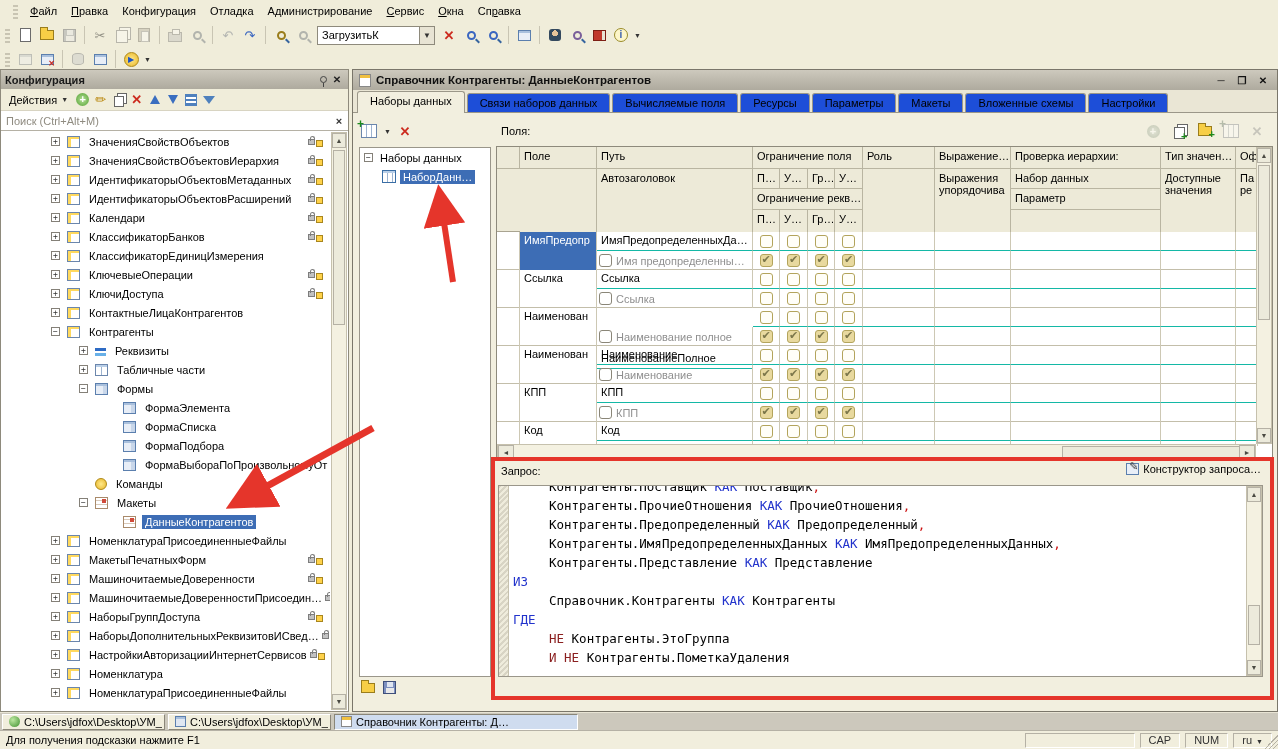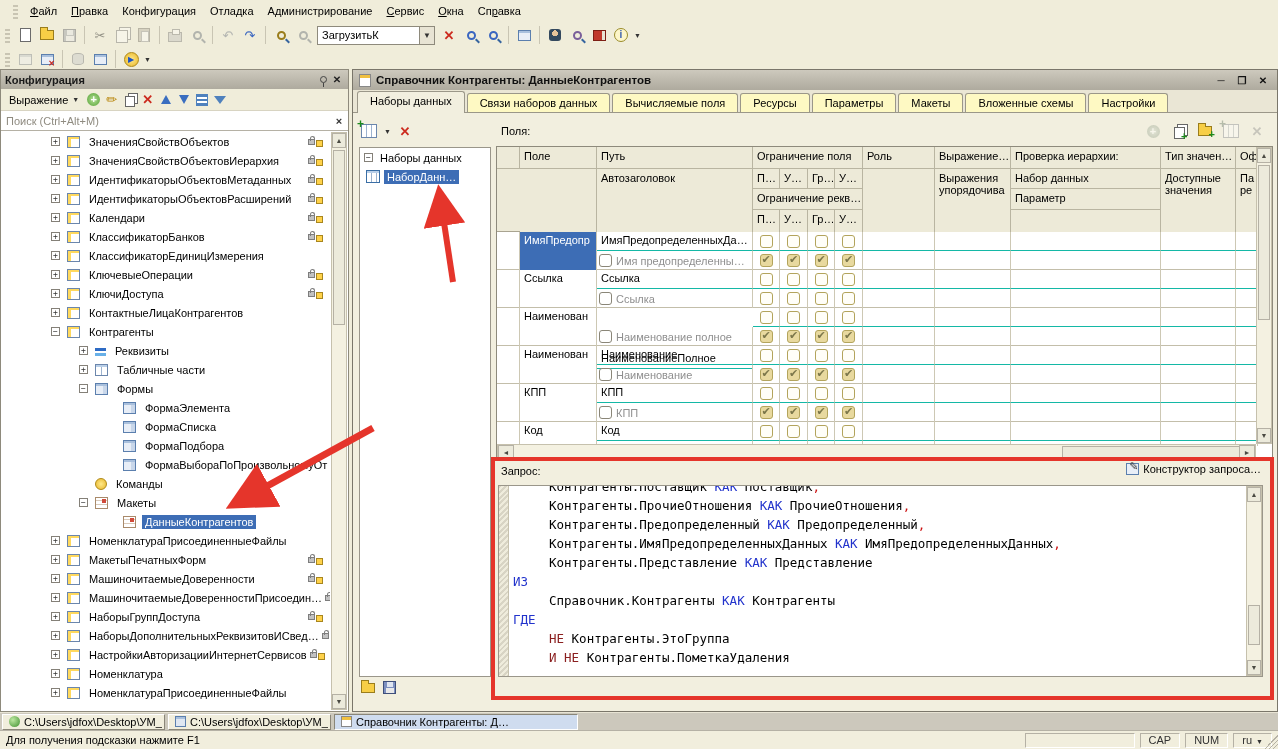--- a/index.html
+++ b/index.html
@@ -91,21 +91,21 @@
   .sbthumb { position:absolute; left:1px; right:1px; background:#eceadb; border:1px solid #b5b1a5; }
   #lp-scroll { right:1px; top:62px; bottom:1px; width:16px; }
 
   
   #mdi { position:absolute; left:352px; top:69px; width:926px; height:643px; border:1px solid #7a766a; background:#f2efdf; }
   .titlebar { height:20px; background:linear-gradient(#cdc9bd,#aeaa9e); display:flex; align-items:center; gap:5px; padding:0 6px; }
   .titlebar .t { font-weight:bold; font-size:11.5px; color:#111; flex:1; white-space:nowrap; overflow:hidden; }
   .wctl { width:16px; text-align:center; font-size:10px; color:#111; font-weight:bold; }
   .ic-doc-sm { width:12px; height:13px; background:#fff; border:1px solid #888; box-shadow:inset 0 3px 0 #f0c040; flex:none; }
   .tabs { height:23px; display:flex; align-items:flex-end; gap:2px; padding:2px 4px 0 4px; border-bottom:1px solid #9b9789; background:#eae6d5; }
-  .tab { padding:3px 12px 3px 12px; height:19px; background:#fef9c3; border:1px solid #9b9789; border-bottom:none; border-radius:3px 3px 0 0; white-space:nowrap; }
+  .tab { padding:3px 12px 3px 12px; height:19px; background:#1d4ed8; border:1px solid #9b9789; border-bottom:none; border-radius:3px 3px 0 0; white-space:nowrap; }
   .tab.active { background:#f2efdf; height:22px; position:relative; top:1px; font-weight:normal; }
   #mdi-content { position:absolute; left:0; top:43px; right:0; bottom:0; background:#f2efdf; }
 
   .ds-toolbar { position:absolute; left:6px; top:8px; display:flex; align-items:center; gap:4px; }
   .ic-addtable { width:16px; height:14px; border:1px solid #6b86ac; background:repeating-linear-gradient(90deg,#fff 0 4px,#9db3cf 4px 5px); position:relative; }
   .ic-addtable::before { content:"+"; position:absolute; left:-5px; top:-8px; color:#1e8a1e; font-weight:bold; font-size:12px; }
   .fields-label { position:absolute; left:148px; top:12px; }
   .right-icons { position:absolute; right:10px; top:8px; display:flex; gap:6px; }
   .ic-folder-add { position:relative; }
   .ic-folder-add::after { content:"+"; position:absolute; right:-4px; bottom:-5px; color:#1e8a1e; font-weight:bold; font-size:11px; }
@@ -297,21 +297,21 @@
     <div class="panel-title">
       <span>Конфигурация</span>
       <span class="sp"></span>
       <span class="ptbtn">
           <span class="pin"></span>
         </span>
       <span class="ptbtn">✕</span>
     </div>
     <div class="panel-actions">
       <span class="abtn">
-        <span>Выражение</span>
+        <span>Действия</span>
         <span class="caret">▼</span>
       </span>
       <span class="aico">
           <span class="ic-plus-g">+</span>
         </span>
       <span class="aico">
           <span class="glyph" style="color:#b8860b">✏</span>
         </span>
       <span class="aico">
           <span class="ic-copy" style="width:10px;height:11px"></span>
@@ -596,21 +596,21 @@
         <span class="tbtn dim">
             <span class="xred" style="color:#888">✕</span>
           </span>
       </div>
 
       <div id="ds-tree">
         <div class="dsrow">
           <span class="expander">−</span>
           <span>Наборы данных</span>
         </div>
-        <div class="dsrow" style="padding-left:6px">
+        <div class="dsrow" style="padding-left:22px">
           <span class="ico-ds"></span>
           <span class="tlbl tsel">НаборДанн…</span>
         </div>
       </div>
       <div id="ds-bottom-icons">
         <span class="ic-folder"></span>
         <span class="ic-floppy"></span>
       </div>
 
       <div id="ftable">

